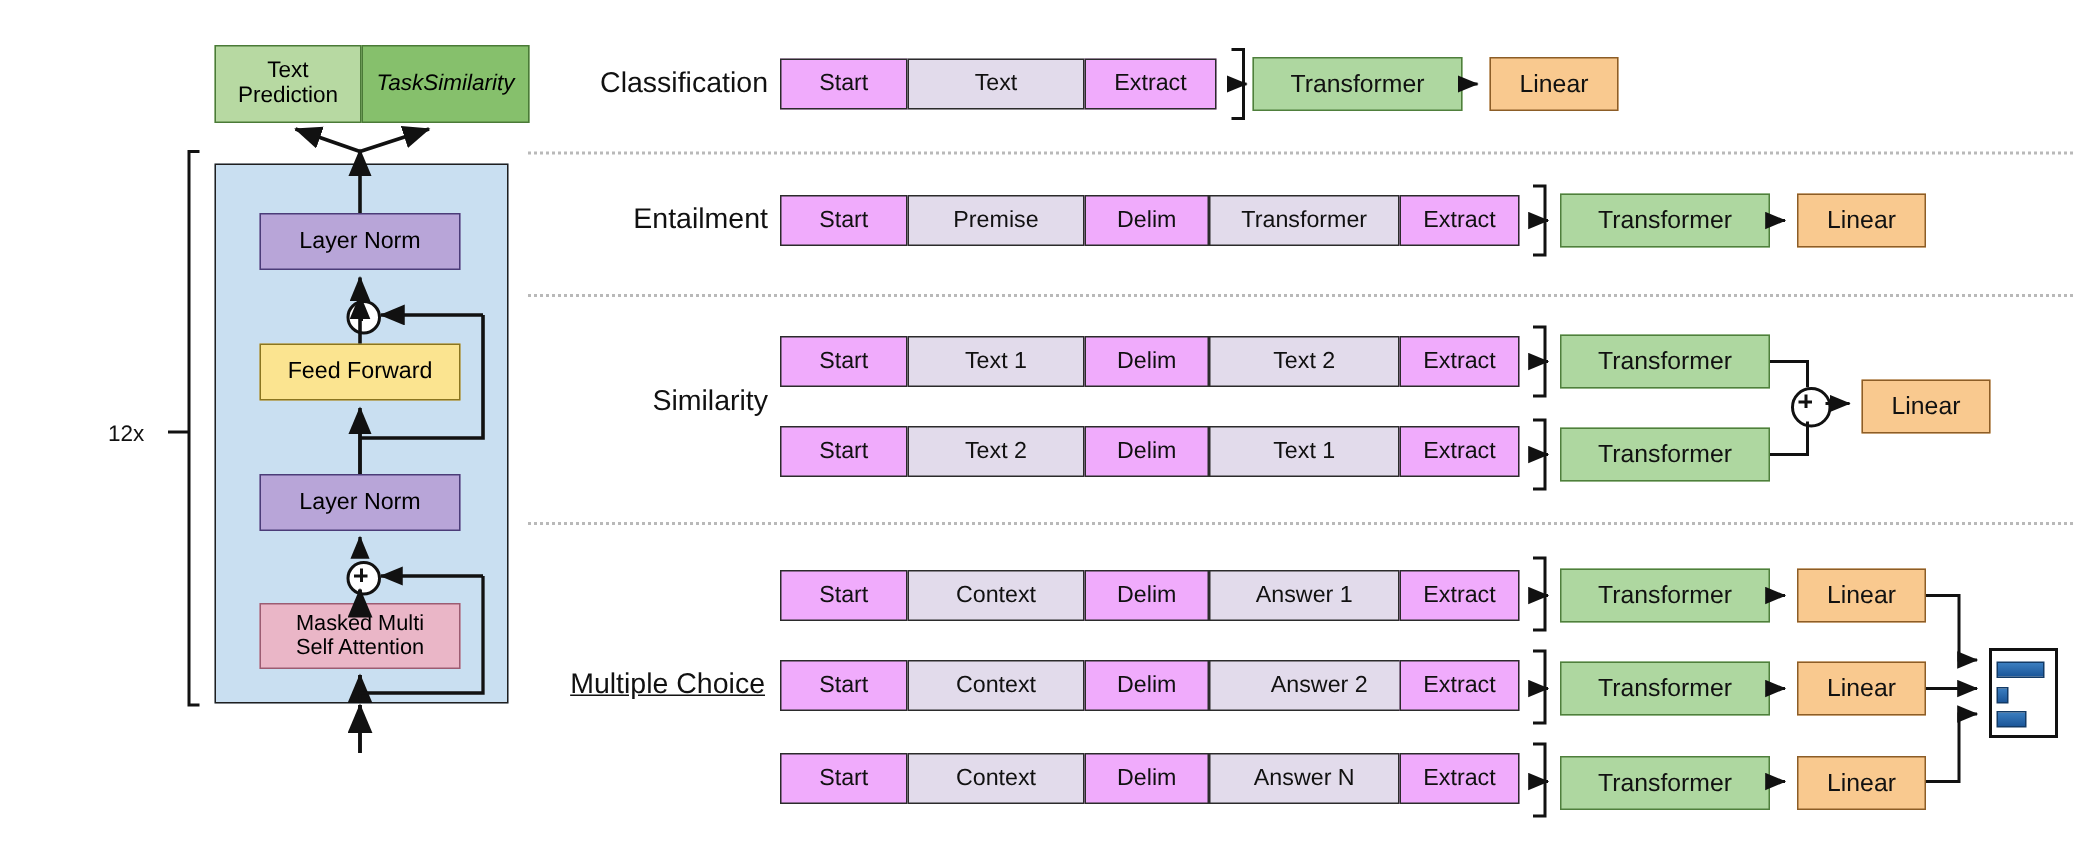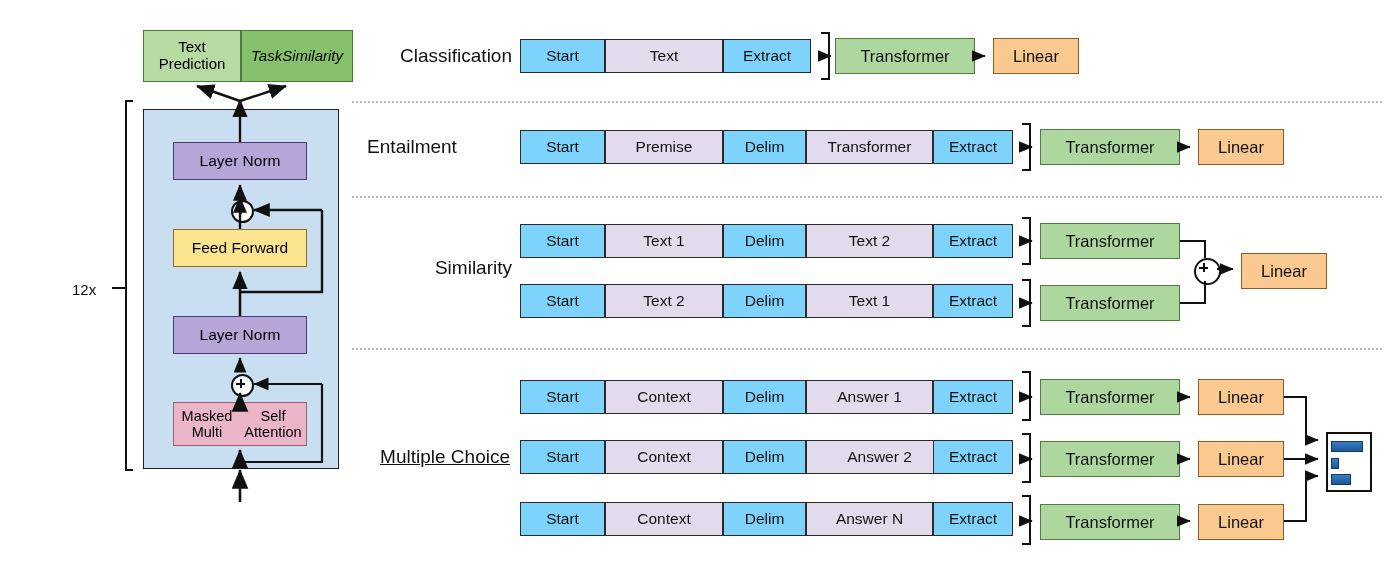--- a/index.html
+++ b/index.html
@@ -31,21 +31,21 @@
          pointer-events:none;overflow:visible;}
 
   .lbl12x{position:absolute;font-size:15px;color:#111;}
 
   
   .task-label{position:absolute;font-size:19px;color:#111;text-align:right;
               white-space:nowrap;}
   .tok{position:absolute;box-sizing:border-box;display:flex;align-items:center;
        justify-content:center;font-size:15.5px;color:#111;
        border:1.5px solid #2b2b2b;height:34px;}
-  .tok.blue{background:#7dd3fc;}
+  .tok.blue{background:#f0abfc;}
   .tok.purple{background:#e2dbeb;}
 
   .stage{position:absolute;box-sizing:border-box;display:flex;align-items:center;
          justify-content:center;font-size:16.5px;color:#111;height:36px;}
   .stage.transformer{background:#aed7a0;border:1.7px solid #4f7f3c;}
   .stage.linear{background:#f9c98f;border:1.7px solid #8c5d27;}
 
   .sep{position:absolute;height:0;border-top:2px dotted #b9b9b9;}
 
   
@@ -78,21 +78,21 @@
   <div class="box b-yellow" style="left:173px;top:229px;width:134px;height:38px;font-size:15.5px;">
     <span>Feed Forward</span>
   </div>
 
   <div class="box b-purple" style="left:173px;top:316px;width:134px;height:38px;font-size:15.5px;">
     <span>Layer Norm</span>
   </div>
 
   <div class="plus" style="left:231px;top:374px;"></div>
 
-  <div class="box b-pink" style="left:173px;top:402px;width:134px;height:44px;font-size:14.5px;">
+  <div class="box b-pink" style="left:173px;top:402px;width:134px;height:44px;font-size:14.5px;flex-direction:column;">
     <span>Masked Multi</span>
     <span>Self Attention</span>
   </div>
 
 
   <div class="lbl12x" style="left:72px;top:281px;">12x</div>
 </div>
 
 <svg class="ov" viewBox="0 0 1400 571">
   <defs>
@@ -166,21 +166,21 @@
 <svg class="ov" viewBox="0 0 1400 571">
   <g stroke="#111" stroke-width="2" fill="none">
     <path d="M821,33 L829,33 L829,79 L821,79"></path>
   </g>
   <g stroke="#111" stroke-width="2" fill="none">
     <path d="M829,56 L831,56" marker-end="url(#ahs)"></path>
     <path d="M975,56 L985,56" marker-end="url(#ahs)"></path>
   </g>
 </svg>
 
-<div class="task-label" style="left:312px;top:136px;width:200px;text-align:center;">Entailment</div>
+<div class="task-label" style="left:312px;top:136px;width:200px;">Entailment</div>
 
 <div>
   <div class="tok blue" style="left:520px;top:130px;width:85px;">Start</div>
   <div class="tok purple" style="left:605px;top:130px;width:118px;">Premise</div>
   <div class="tok blue" style="left:723px;top:130px;width:83px;">Delim</div>
   <div class="tok purple" style="left:806px;top:130px;width:127px;">Transformer</div>
   <div class="tok blue" style="left:933px;top:130px;width:80px;">Extract</div>
 </div>
 <div class="stage transformer" style="left:1040px;top:129px;width:140px;">Transformer</div>
 <div class="stage linear" style="left:1198px;top:129px;width:86px;">Linear</div>

